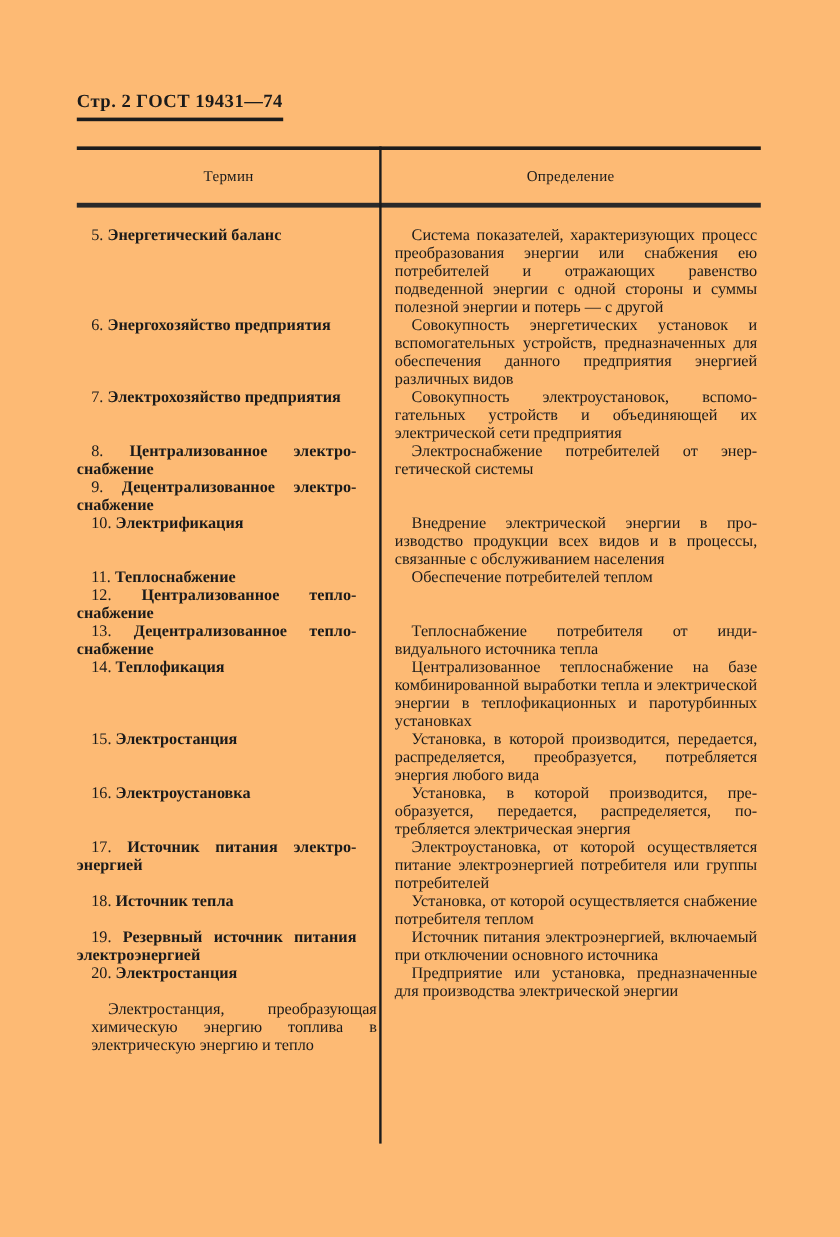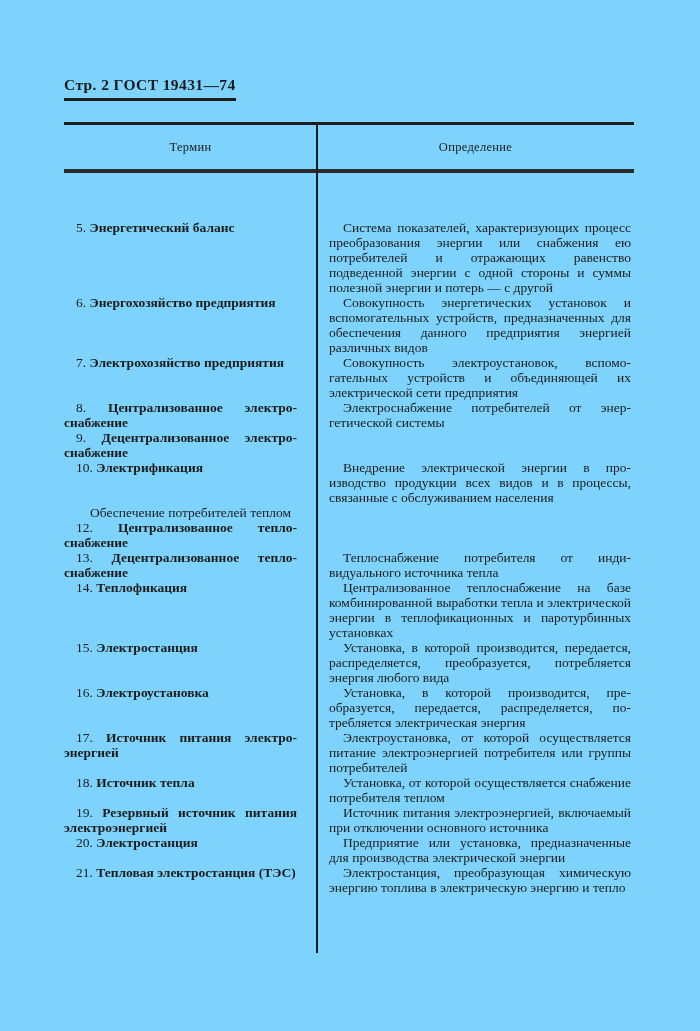--- a/index.html
+++ b/index.html
@@ -1,20 +1,20 @@
 <!DOCTYPE html>
 <html lang="ru"><head>
 <meta charset="utf-8">
 <style>
   html, body { margin: 0; padding: 0; background: #ffffff; }
   .page {
     position: relative;
     width: 700px;
     height: 1031px;
-    background: #7dd3fc;
+    background: #fdba74;
     font-family: "Liberation Serif", "DejaVu Serif", serif;
     color: #1b1b1b;
     overflow: hidden;
   }
   .page-header {
     position: absolute;
     left: 64px;
     top: 76px;
     font-size: 15.5px;
     font-weight: bold;
@@ -43,21 +43,21 @@
     letter-spacing: 0.3px;
   }
   .vdivider {
     position: absolute;
     left: 252px;
     top: 0;
     width: 2px;
     height: 831px;
     background: #1c1c1c;
   }
-  .tbody { padding-top: 15px; margin-top: 32px; }
+  .tbody { padding-top: 15px; }
   .trow {
     display: grid;
     grid-template-columns: 253px 1fr;
   }
   .td {
     font-size: 13.5px;
     line-height: 15px;
     text-align: justify;
   }
   .td-term {
@@ -108,20 +108,21 @@
   <div class="trow">
     <div class="td td-term"><span class="tnum">9.</span> <span class="tterm">Децентрализованное электро­снабжение</span></div>
   </div>
 
   <div class="trow">
     <div class="td td-term"><span class="tnum">10.</span> <span class="tterm">Электрификация</span></div>
     <div class="td td-def">Внедрение электрической энергии в про­изводство продукции всех видов и в про­цессы, связанные с обслуживанием насе­ления</div>
   </div>
 
   <div class="trow">
+    <div class="td td-term"><span class="tnum">11.</span> <span class="tterm">Теплоснабжение</span></div>
     <div class="td td-def">Обеспечение потребителей теплом</div>
   </div>
 
   <div class="trow">
     <div class="td td-term"><span class="tnum">12.</span> <span class="tterm">Централизованное тепло­снабжение</span></div>
   </div>
 
   <div class="trow">
     <div class="td td-term"><span class="tnum">13.</span> <span class="tterm">Децентрализованное тепло­снабжение</span></div>
     <div class="td td-def">Теплоснабжение потребителя от инди­видуального источника тепла</div>
@@ -156,21 +157,20 @@
     <div class="td td-term"><span class="tnum">19.</span> <span class="tterm">Резервный источник пита­ния электроэнергией</span></div>
     <div class="td td-def">Источник питания электроэнергией, вклю­чаемый при отключении основного источ­ника</div>
   </div>
 
   <div class="trow">
     <div class="td td-term"><span class="tnum">20.</span> <span class="tterm">Электростанция</span></div>
     <div class="td td-def">Предприятие или установка, предназна­ченные для производства электрической энергии</div>
   </div>
 
   <div class="trow">
-    <div class="td td-term"><span class="tnum">21.</span> <span class="tterm">Тепловая электростанция (ТЭС)</span></div>
     <div class="td td-def">Электростанция, преобразующая химиче­скую энергию топлива в электрическую энергию и тепло</div>
   </div>
 </div>
 
     <div class="vdivider"></div>
   </div>
 
 </div>
 
 </body></html>

